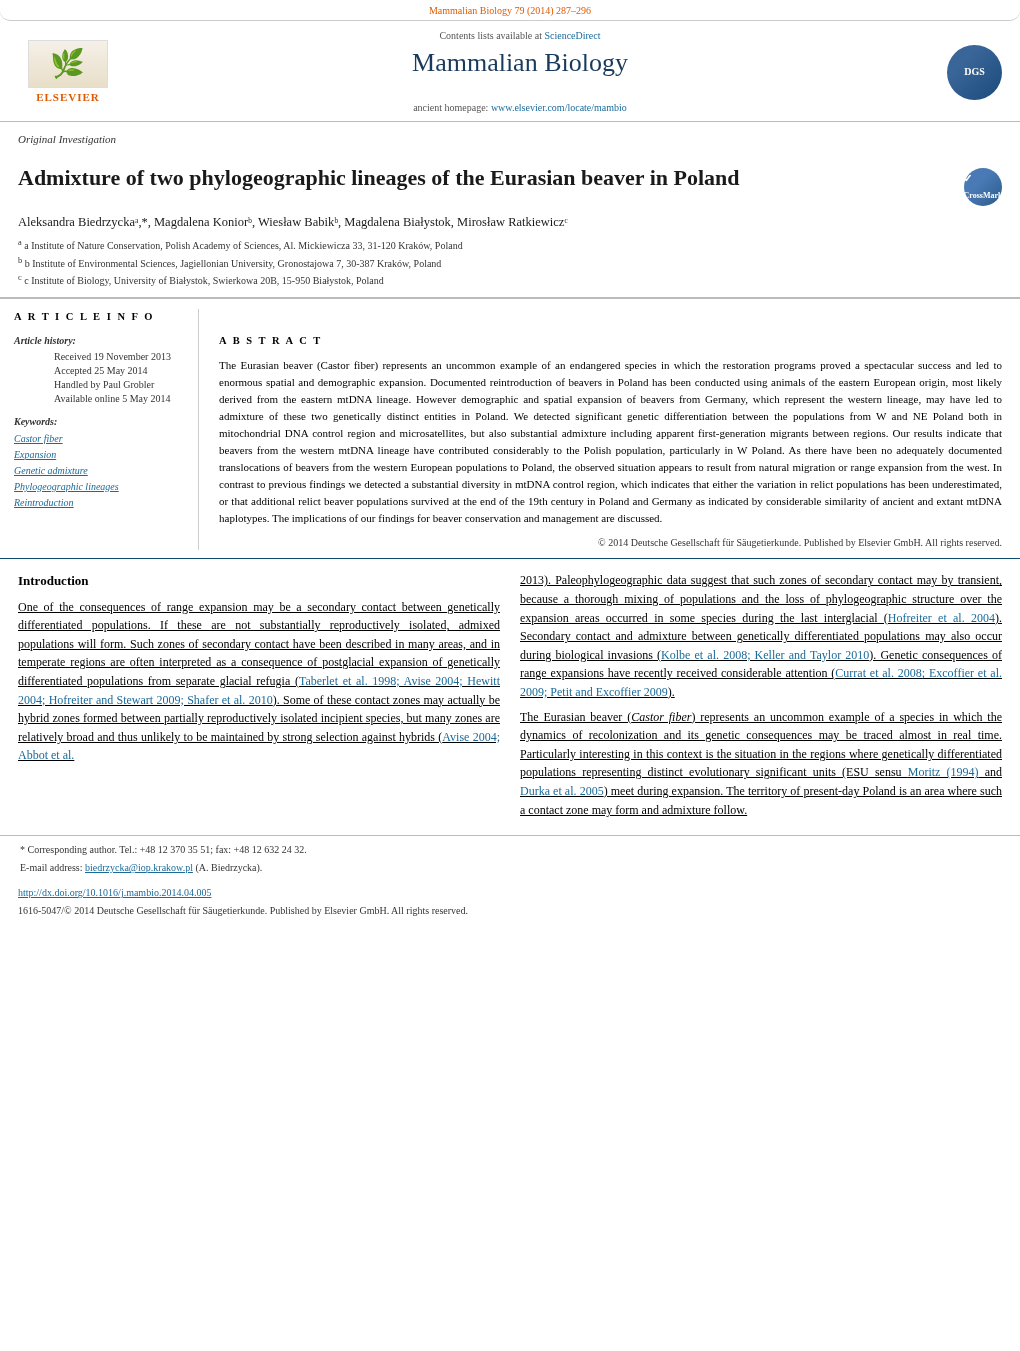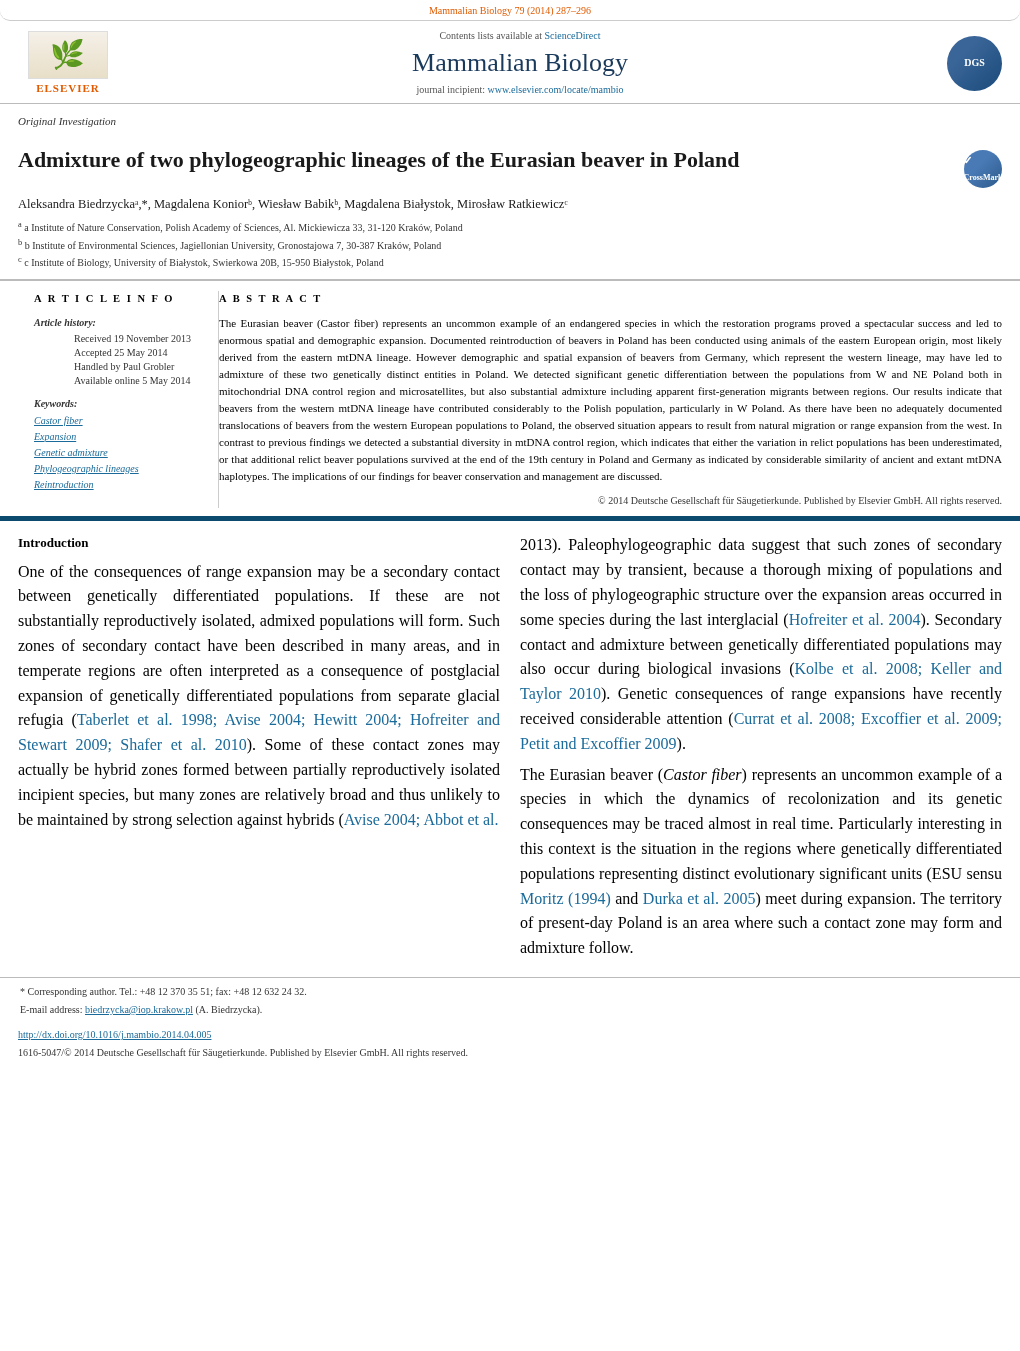--- a/index.html
+++ b/index.html
@@ -56,21 +56,21 @@
     }
     .journal-center .contents-line a {
       color: #1a6a9a;
       text-decoration: none;
     }
     .journal-name {
       font-size: 26px;
       font-weight: normal;
       color: #1a3a5c;
       font-family: 'Times New Roman', serif;
-      margin-bottom: 2px;
+      margin-bottom: 20px;
     }
     .journal-center .homepage-line {
       font-size: 10px;
       color: #555;
     }
     .journal-center .homepage-line a {
       color: #1a6a9a;
       text-decoration: none;
     }
 
@@ -135,22 +135,23 @@
       font-size: 10px;
       color: #333;
       margin-top: 6px;
       line-height: 1.5;
     }
     .affiliations p { margin-bottom: 1px; }
 
     
     .two-col-section {
       display: flex;
-      padding: 10px 18px 8px 34px;
-      border-bottom: 5px solid #0c4a6e;
+      padding: 10px 18px 8px 14px;
+      border-bottom: 1px solid #0c4a6e;
+      gap: 20px;
     }
 
     .article-info-col {
       width: 185px;
       flex-shrink: 0;
       font-size: 10.5px;
       line-height: 1.5;
       border-right: 1px solid #ccc;
       padding-right: 14px;
     }
@@ -198,20 +199,21 @@
       line-height: 1.5;
     }
 
     .abstract-col h3 {
       font-size: 10.5px;
       font-weight: bold;
       letter-spacing: 2px;
       text-transform: uppercase;
       margin-bottom: 8px;
       color: #000;
+      margin-top: 24px;
     }
 
     .abstract-text {
       font-size: 11px;
       line-height: 1.55;
       text-align: justify;
       color: #000;
     }
 
     .copyright-line {
@@ -243,25 +245,26 @@
     }
 
     .section-heading {
       font-size: 13px;
       font-weight: bold;
       color: #000;
       margin-bottom: 6px;
     }
 
     .body-para {
-      font-size: 16px;
+      font-size: 12px;
       line-height: 1.55;
       text-align: justify;
       color: #000;
       margin-bottom: 6px;
+      text-decoration: underline;
     }
 
     .body-para a, .ref-link {
       color: #1a6a9a;
       text-decoration: none;
     }
 
     .body-para em {
       font-style: italic;
     }
@@ -342,21 +345,21 @@
     <div class="logo-text">ELSEVIER</div>
   </div>
 
   <div class="journal-center">
     <div class="contents-line">
       <span>Contents lists available at</span>
       <a href="#" style="color:#1a6a9a;">ScienceDirect</a>
     </div>
     <div class="journal-name">Mammalian Biology</div>
     <div class="homepage-line">
-      <span>journal incipient:</span>
+      <span>ancient homepage:</span>
       <a href="#" style="color:#1a6a9a;">www.elsevier.com/locate/mambio</a>
     </div>
   </div>
 
   <div class="crossmark-area">
     <div class="springer-logo">DGS</div>
   </div>
 </div>
 
 <div class="article-section">

